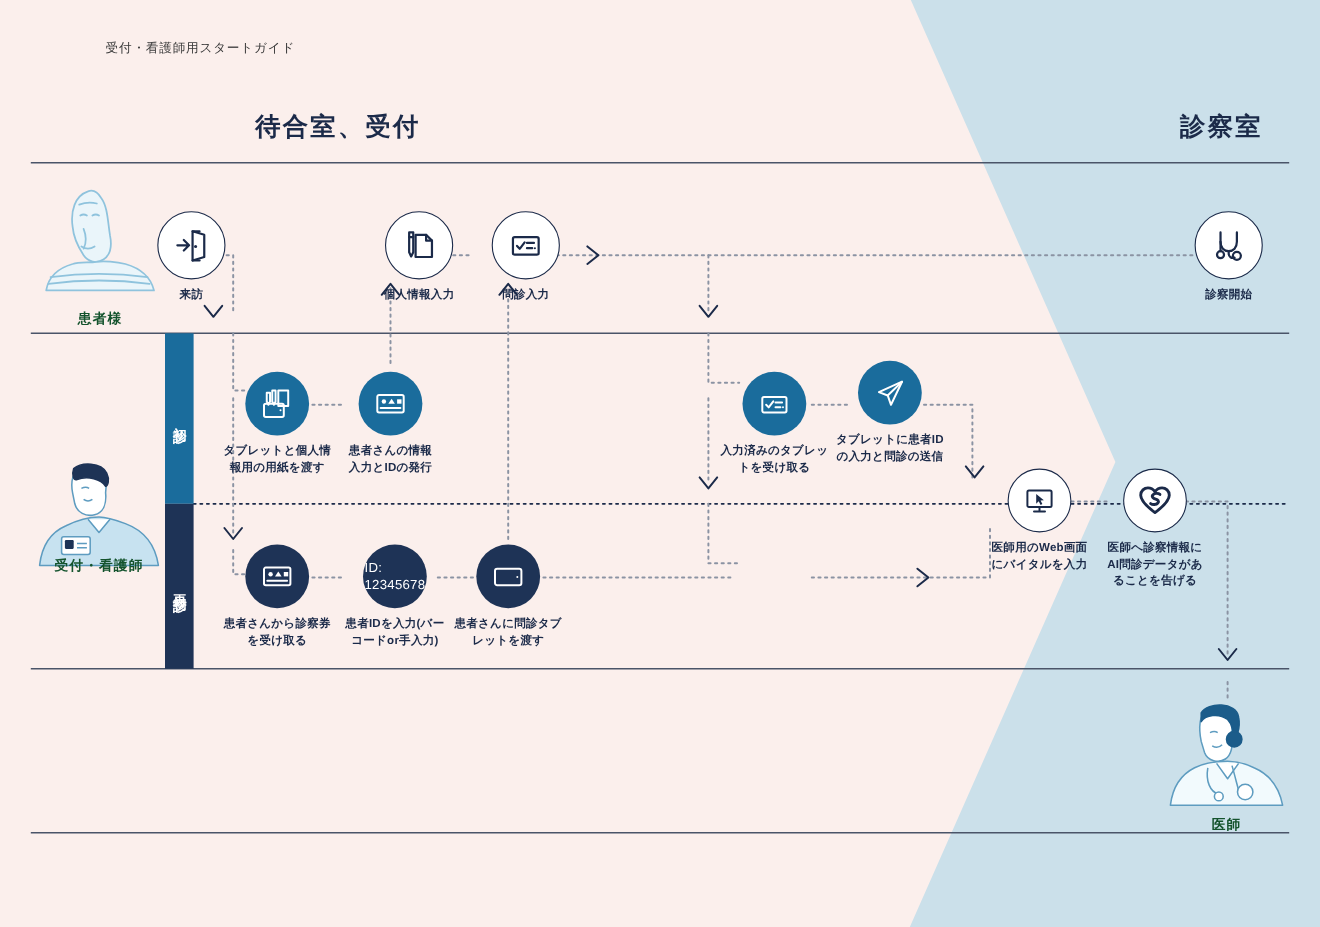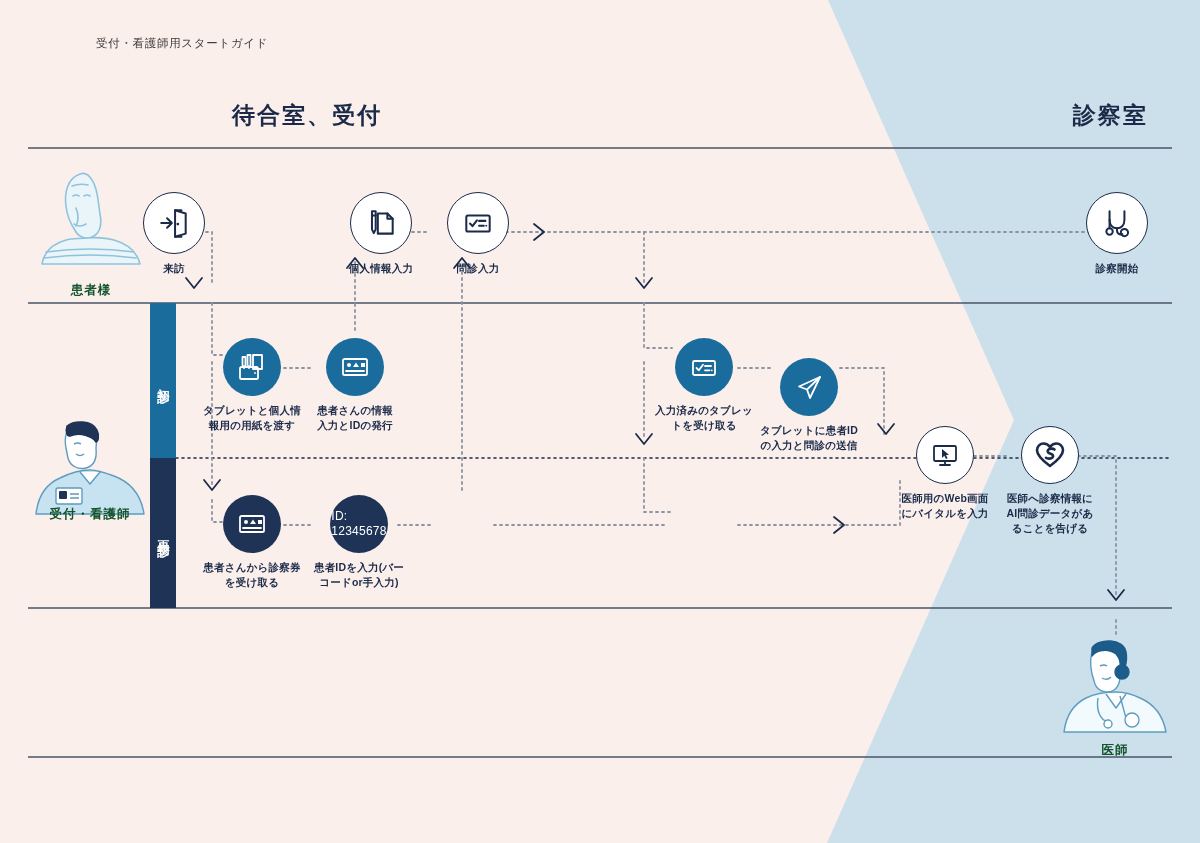--- a/index.html
+++ b/index.html
@@ -278,21 +278,21 @@
         <rect x="5" y="10" width="22" height="14" rx="1.5"></rect>
         <path d="M8.5 17 L10.8 19.3 L15 13.8"></path>
         <path d="M17 15 H23 M17 19.3 H21.5"></path>
         <circle cx="23.8" cy="19.3" r="0.9" fill="#FFFFFF" stroke="none"></circle>
       </svg>
     </div>
     <div class="caption">入力済みのタブレッ
 トを受け取る</div>
   </div>
 
-  <div class="node" style="left:750px;top:358px;width:118px;justify-content:flex-end;">
+  <div class="node" style="left:750px;top:328px;width:118px;justify-content:flex-end;">
     <div class="disc blue" style="width:58px;height:58px;">
       <svg width="32" height="32" viewBox="0 0 32 32" fill="none" stroke="#FFFFFF" stroke-width="1.8" stroke-linecap="round" stroke-linejoin="round">
         <path d="M27 6 L6 15.5 L14 18.5 L17 27 Z"></path>
         <path d="M14 18.5 L27 6"></path>
       </svg>
     </div>
     <div class="caption">タブレットに患者ID
 の入力と問診の送信</div>
   </div>
 
@@ -312,20 +312,30 @@
 
   <div class="node" style="left:304px;top:495px;width:110px;">
     <div class="disc navy" style="width:58px;height:58px;">
       <div class="id-text" style="white-space:pre-line;">ID:
 12345678</div>
     </div>
     <div class="caption">患者IDを入力(バー
 コードor手入力)</div>
   </div>
 
+  <div class="node" style="left:406px;top:495px;width:112px;">
+    <div class="disc navy" style="width:58px;height:58px;">
+      <svg width="32" height="32" viewBox="0 0 32 32" fill="none" stroke="#FFFFFF" stroke-width="1.8" stroke-linecap="round" stroke-linejoin="round">
+        <rect x="4" y="9" width="24" height="15" rx="2"></rect>
+        <circle cx="24.3" cy="16.5" r="0.9" fill="#FFFFFF" stroke="none"></circle>
+      </svg>
+    </div>
+    <div class="caption">患者さんに問診タブ
+レットを渡す</div>
+  </div>
 
 
   <div class="node" style="left:994px;top:426px;width:112px;">
     <div class="disc outline" style="width:58px;height:58px;">
       <svg width="32" height="32" viewBox="0 0 32 32" fill="none">
         <path d="M16 27 C8 21 3 16 3 11.2 C3 7.2 6.2 4.5 9.6 4.5 C12 4.5 14.4 5.8 16 8 C17.6 5.8 20 4.5 22.4 4.5 C25.8 4.5 29 7.2 29 11.2 C29 16 24 21 16 27 Z" fill="none" stroke="#1B2A49" stroke-width="2.6" stroke-linejoin="round"></path>
         <path d="M20.5 10.5 C19 9.2 15.5 9.2 14 11 C12.6 12.7 14.6 14.2 16.6 14.8 C18.6 15.4 20 16.6 18.6 18.3 C17.2 20 13.6 20 12 18.8" fill="none" stroke="#1B2A49" stroke-width="2.6" stroke-linecap="round"></path>
       </svg>
     </div>
     <div class="caption">医師へ診察情報に

